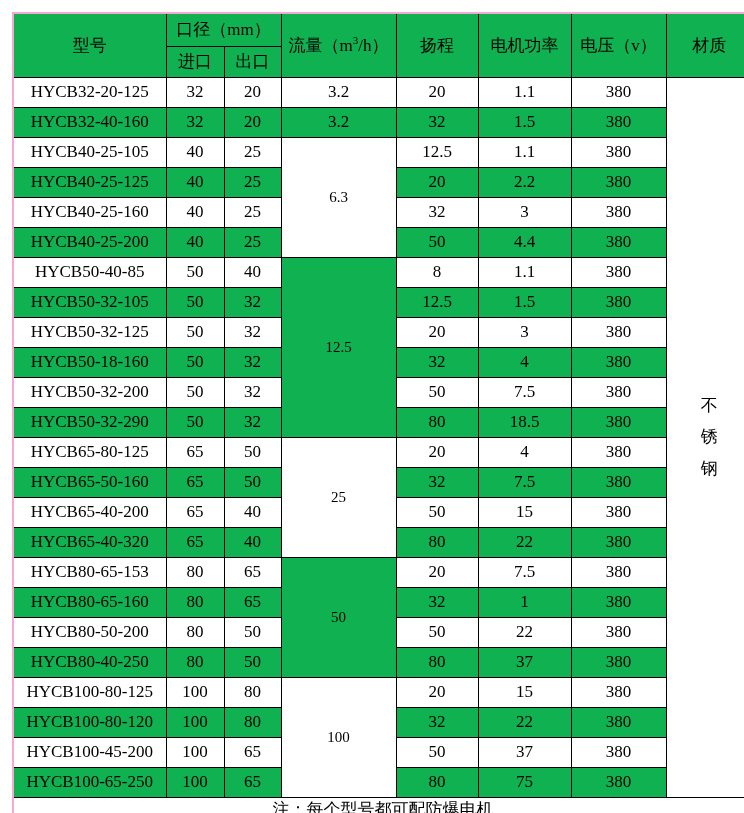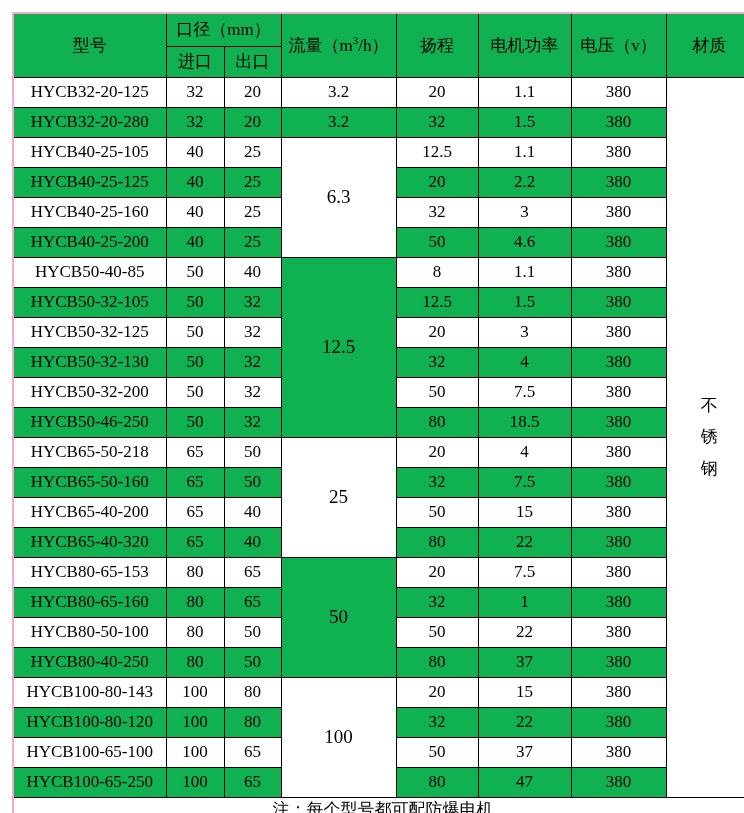--- a/index.html
+++ b/index.html
@@ -27,21 +27,21 @@
     font-size: 17px;
     font-weight: normal;
     white-space: nowrap;
   }
   thead tr.h1 { height: 33px; }
   thead tr.h2 { height: 31px; }
   thead th { background: var(--green); }
   tbody tr { height: 30px; }
   tbody tr.shaded td { background: var(--green); }
   tbody tr.plain td { background: #ffffff; }
-  td.flow-merged { font-size: 19px; }
+  td.flow-merged { font-size: 15px; }
   td.material-cell {
     background: #ffffff;
     white-space: normal;
     line-height: 1.85;
     font-size: 17px;
   }
   tfoot tr { height: 17px; }
   tfoot td { background: #ffffff; font-size: 17px; }
   sup { font-size: 11px; line-height: 0; }
 </style>
@@ -79,21 +79,21 @@
         <td>HYCB32-20-125</td>
         <td>32</td>
         <td>20</td>
         <td>3.2</td>
         <td>20</td>
         <td>1.1</td>
         <td>380</td>
         <td rowspan="24" class="material-cell" style="background: rgb(255, 255, 255);">不<br>锈<br>钢</td>
       </tr>
       <tr class="shaded">
-        <td>HYCB32-20-280</td>
+        <td>HYCB32-40-160</td>
         <td>32</td>
         <td>20</td>
         <td>3.2</td>
         <td>32</td>
         <td>1.5</td>
         <td>380</td>
       </tr>
       <tr class="plain">
         <td>HYCB40-25-105</td>
         <td>40</td>
@@ -117,21 +117,21 @@
         <td>25</td>
         <td>32</td>
         <td>3</td>
         <td>380</td>
       </tr>
       <tr class="shaded">
         <td>HYCB40-25-200</td>
         <td>40</td>
         <td>25</td>
         <td>50</td>
-        <td>4.6</td>
+        <td>4.4</td>
         <td>380</td>
       </tr>
       <tr class="plain">
         <td>HYCB50-40-85</td>
         <td>50</td>
         <td>40</td>
         <td rowspan="6" class="flow-merged" style="background: rgb(16, 177, 80);">12.5</td>
         <td>8</td>
         <td>1.1</td>
         <td>380</td>
@@ -146,45 +146,45 @@
       </tr>
       <tr class="plain">
         <td>HYCB50-32-125</td>
         <td>50</td>
         <td>32</td>
         <td>20</td>
         <td>3</td>
         <td>380</td>
       </tr>
       <tr class="shaded">
-        <td>HYCB50-32-130</td>
+        <td>HYCB50-18-160</td>
         <td>50</td>
         <td>32</td>
         <td>32</td>
         <td>4</td>
         <td>380</td>
       </tr>
       <tr class="plain">
         <td>HYCB50-32-200</td>
         <td>50</td>
         <td>32</td>
         <td>50</td>
         <td>7.5</td>
         <td>380</td>
       </tr>
       <tr class="shaded">
-        <td>HYCB50-46-250</td>
+        <td>HYCB50-32-290</td>
         <td>50</td>
         <td>32</td>
         <td>80</td>
         <td>18.5</td>
         <td>380</td>
       </tr>
       <tr class="plain">
-        <td>HYCB65-50-218</td>
+        <td>HYCB65-80-125</td>
         <td>65</td>
         <td>50</td>
         <td rowspan="4" class="flow-merged" style="background: rgb(255, 255, 255);">25</td>
         <td>20</td>
         <td>4</td>
         <td>380</td>
       </tr>
       <tr class="shaded">
         <td>HYCB65-50-160</td>
         <td>65</td>
@@ -220,66 +220,66 @@
       </tr>
       <tr class="shaded">
         <td>HYCB80-65-160</td>
         <td>80</td>
         <td>65</td>
         <td>32</td>
         <td>1</td>
         <td>380</td>
       </tr>
       <tr class="plain">
-        <td>HYCB80-50-100</td>
+        <td>HYCB80-50-200</td>
         <td>80</td>
         <td>50</td>
         <td>50</td>
         <td>22</td>
         <td>380</td>
       </tr>
       <tr class="shaded">
         <td>HYCB80-40-250</td>
         <td>80</td>
         <td>50</td>
         <td>80</td>
         <td>37</td>
         <td>380</td>
       </tr>
       <tr class="plain">
-        <td>HYCB100-80-143</td>
+        <td>HYCB100-80-125</td>
         <td>100</td>
         <td>80</td>
         <td rowspan="4" class="flow-merged" style="background: rgb(255, 255, 255);">100</td>
         <td>20</td>
         <td>15</td>
         <td>380</td>
       </tr>
       <tr class="shaded">
         <td>HYCB100-80-120</td>
         <td>100</td>
         <td>80</td>
         <td>32</td>
         <td>22</td>
         <td>380</td>
       </tr>
       <tr class="plain">
-        <td>HYCB100-65-100</td>
+        <td>HYCB100-45-200</td>
         <td>100</td>
         <td>65</td>
         <td>50</td>
         <td>37</td>
         <td>380</td>
       </tr>
       <tr class="shaded">
         <td>HYCB100-65-250</td>
         <td>100</td>
         <td>65</td>
         <td>80</td>
-        <td>47</td>
+        <td>75</td>
         <td>380</td>
       </tr>
     </tbody>
   <tfoot>
     <tr>
       <td colspan="8">注：每个型号都可配防爆电机</td>
     </tr>
   </tfoot>
 </table>
 

